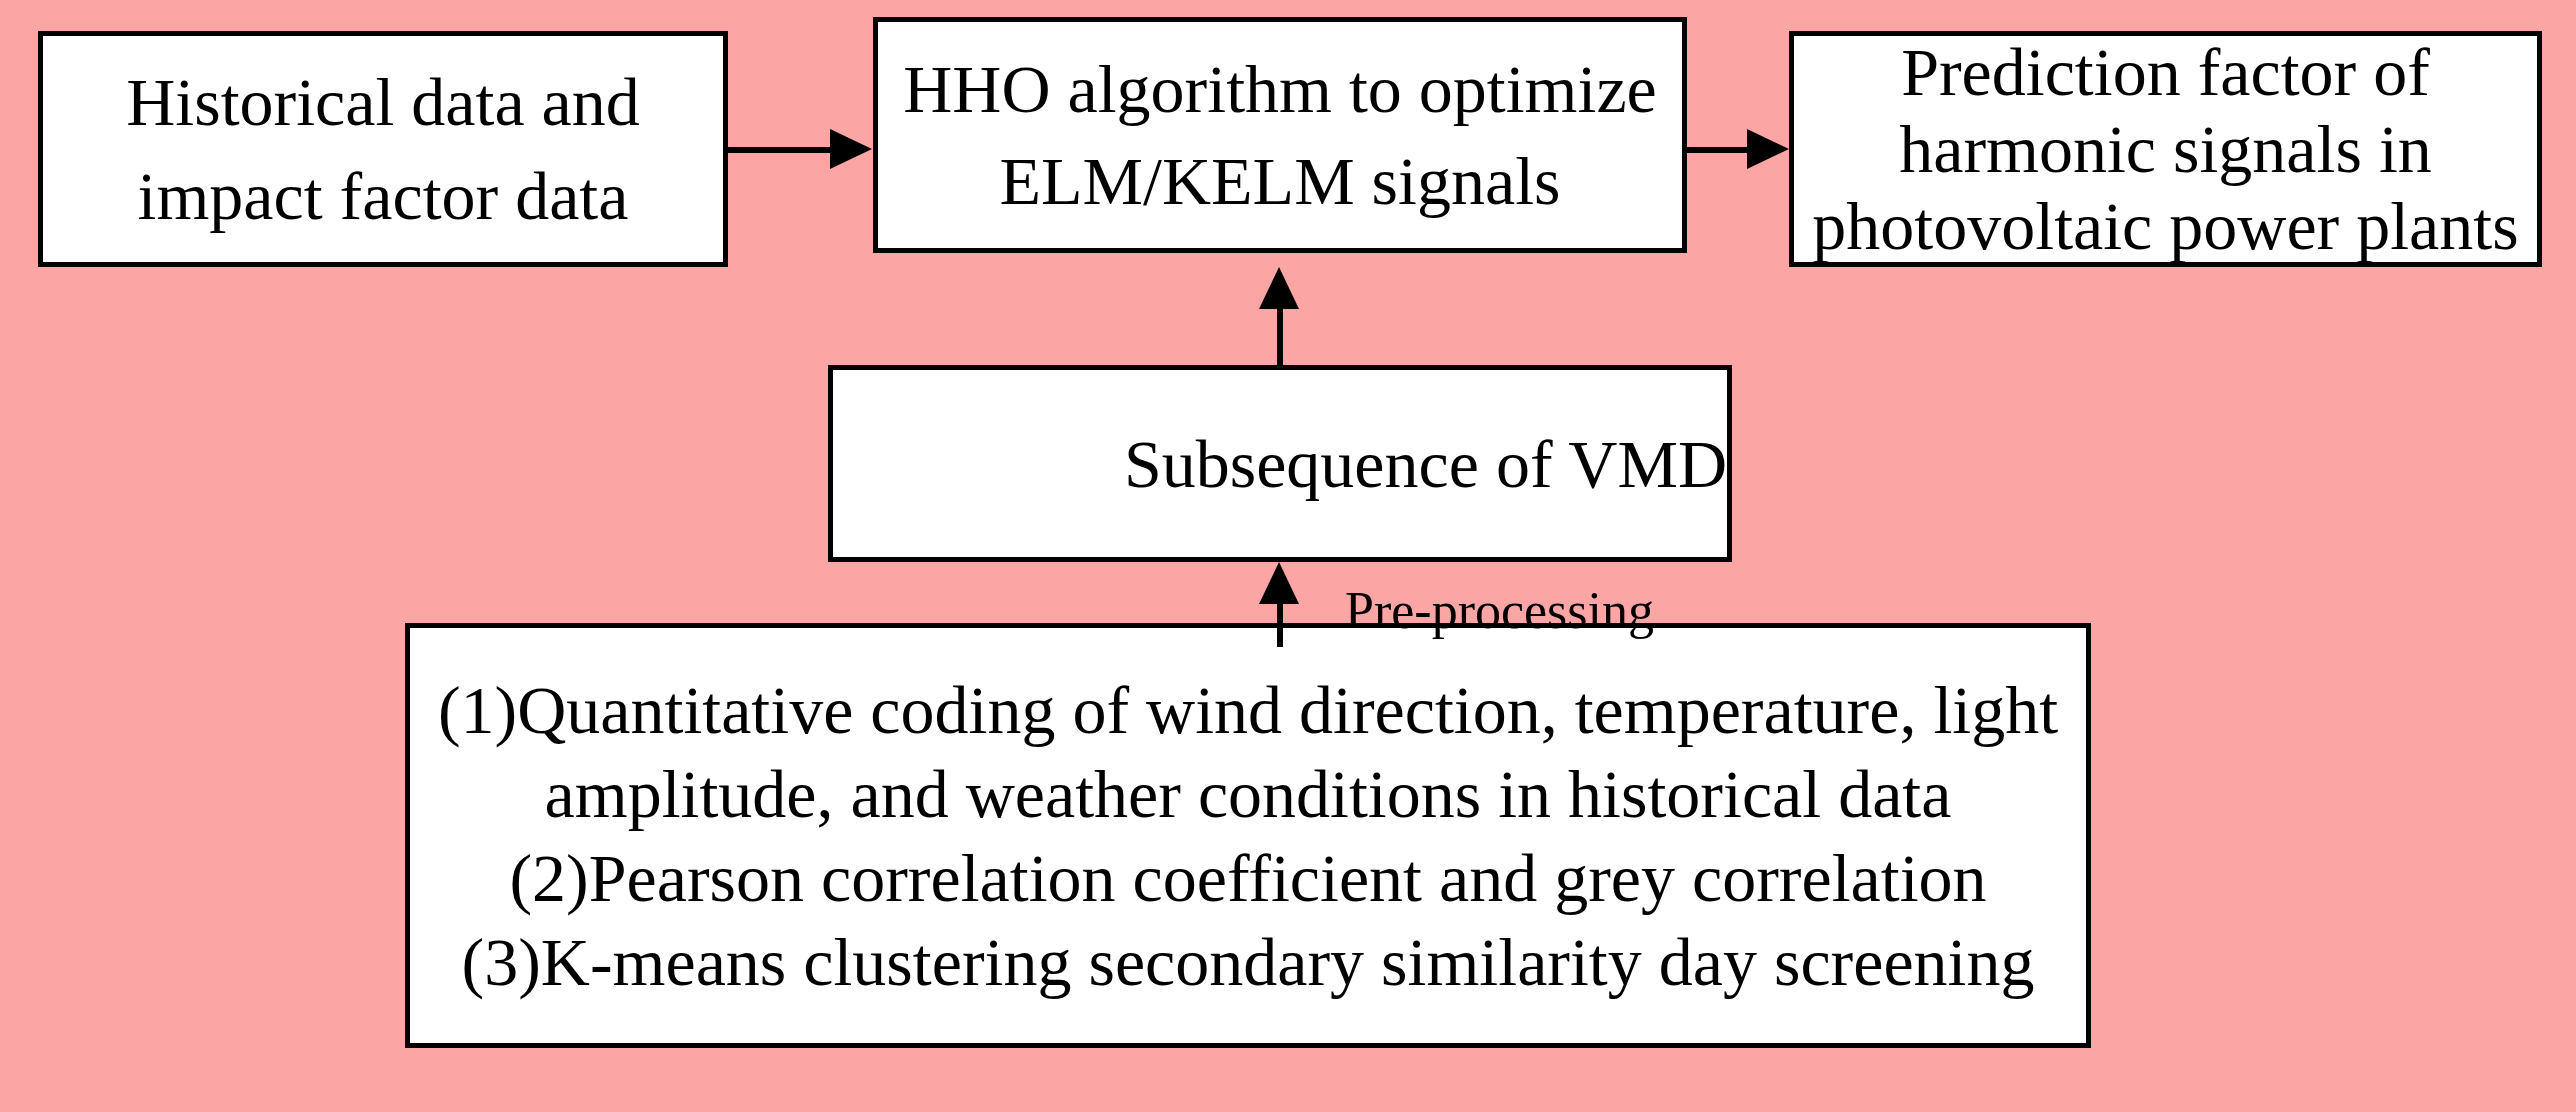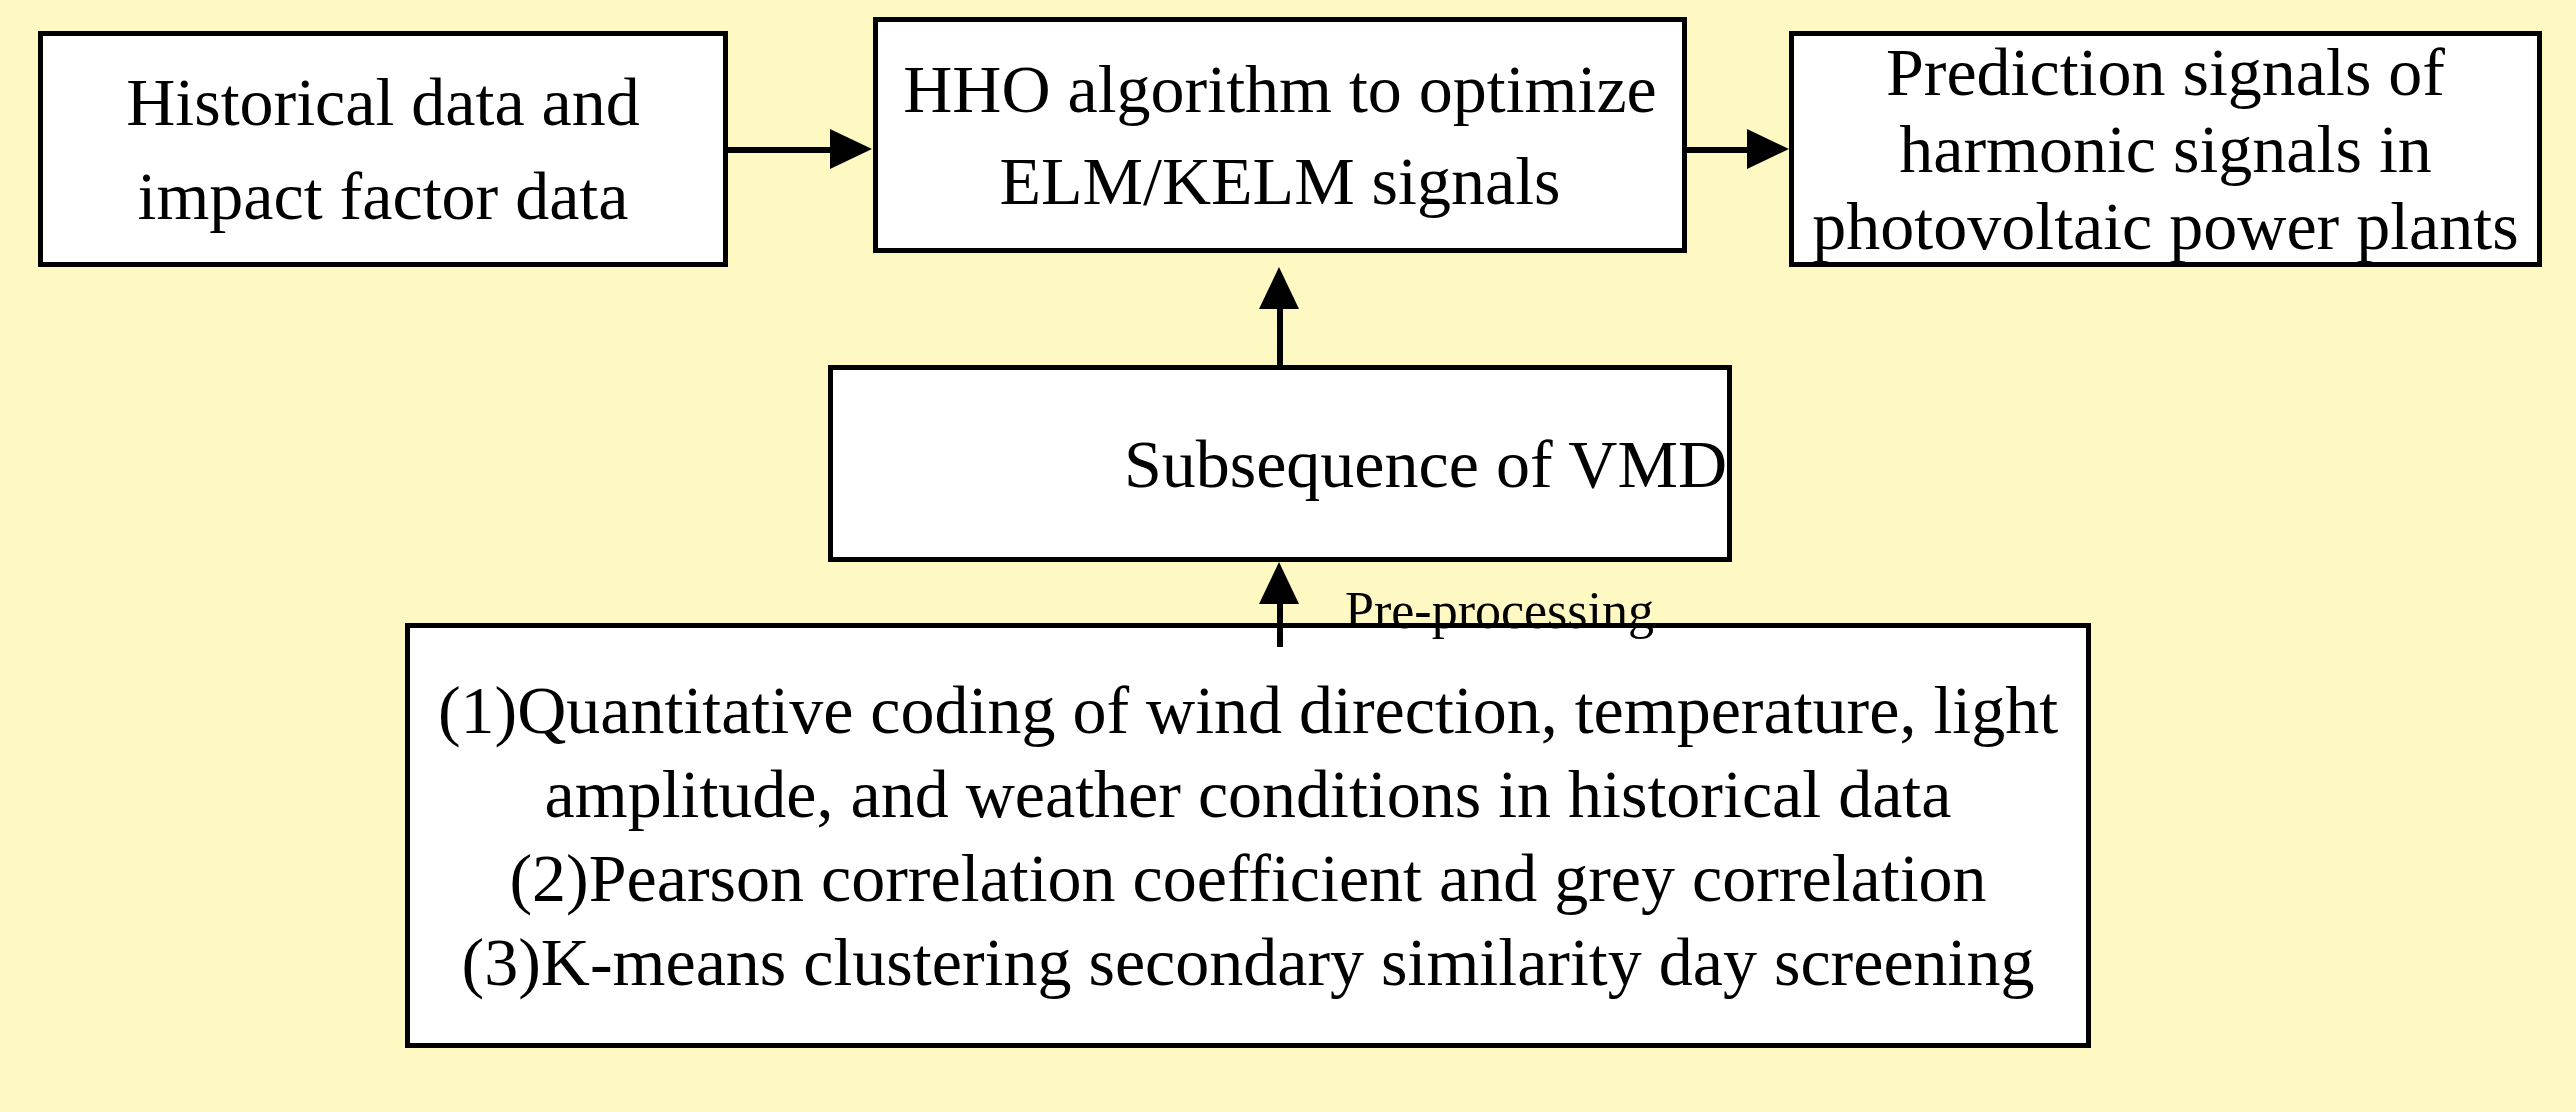--- a/index.html
+++ b/index.html
@@ -4,21 +4,21 @@
 <style>
   html, body {
     margin: 0;
     padding: 0;
     background: #ffffff;
   }
   #canvas {
     position: relative;
     width: 2576px;
     height: 1113px;
-    background: #fef9c3;
+    background: #fca5a5;
     font-family: "Liberation Serif", "DejaVu Serif", serif;
     color: #000000;
     overflow: hidden;
   }
   .box {
     position: absolute;
     box-sizing: border-box;
     border: 5.7px solid #000000;
     background: #ffffff;
     display: flex;
@@ -101,21 +101,21 @@
     <div class="line">Historical data and</div>
     <div class="line">impact factor data</div>
   </div>
 
   <div class="box" id="box-hho">
     <div class="line">HHO algorithm to optimize</div>
     <div class="line">ELM/KELM signals</div>
   </div>
 
   <div class="box" id="box-prediction">
-    <div class="line">Prediction signals of</div>
+    <div class="line">Prediction factor of</div>
     <div class="line">harmonic signals in</div>
     <div class="line">photovoltaic power plants</div>
   </div>
 
   <div class="box" id="box-vmd">
     <div class="line">Subsequence of VMD</div>
   </div>
 
   <div class="box" id="box-preprocessing">
     <div class="line">(1)Quantitative coding of wind direction, temperature, light</div>

